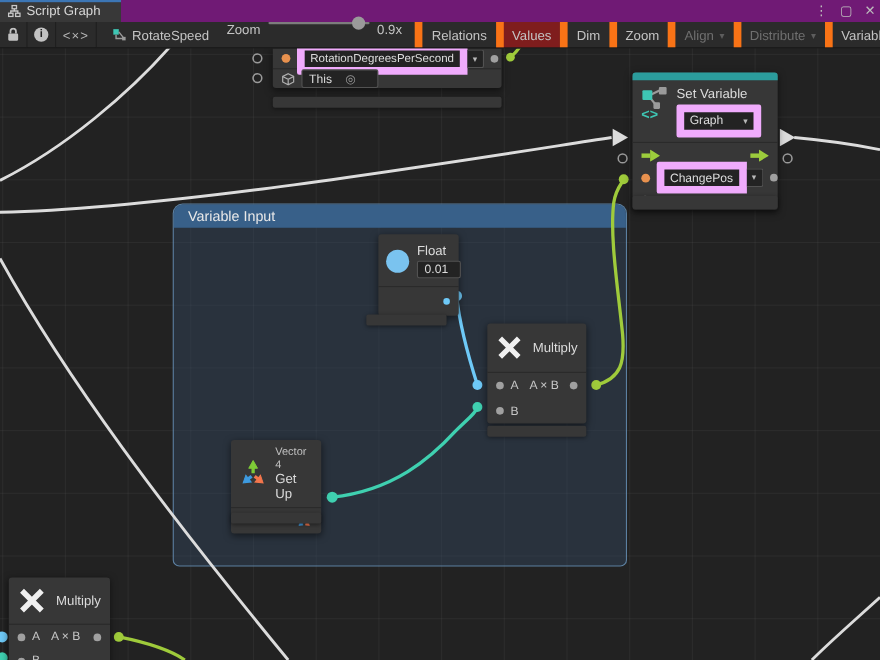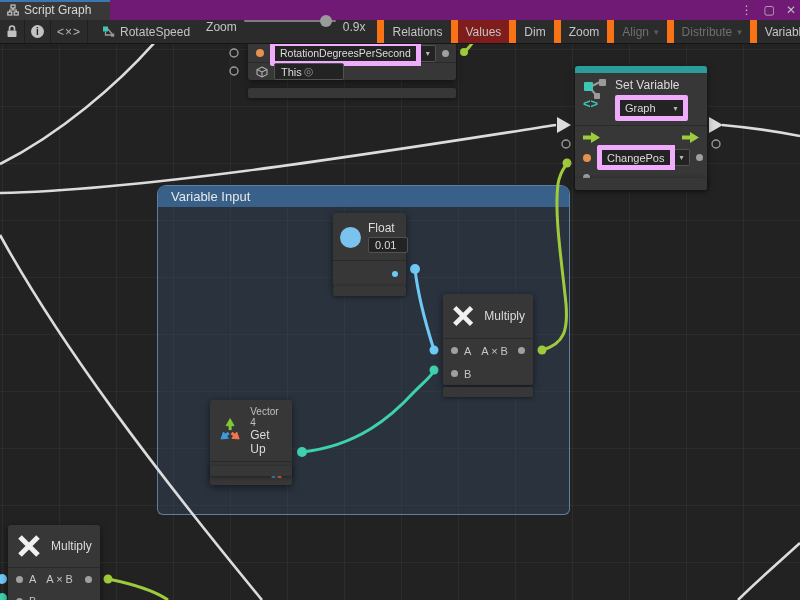--- a/index.html
+++ b/index.html
@@ -48,27 +48,27 @@
                 display:flex;align-items:center;padding-left:13px;font-size:13px;color:#e8e8e8;}
   
   .node{position:absolute;background:#373737;border-radius:3px;box-shadow:0 2px 7px rgba(0,0,0,0.5);
         color:#cfcfcf;box-sizing:border-box;}
   .footer{position:absolute;background:#373737;border-radius:2px;box-shadow:0 1px 4px rgba(0,0,0,0.45);}
   .nrow{display:flex;align-items:center;gap:6px;padding:0 8px;box-sizing:border-box;}
   .nbody{border-top:1px solid #2a2a2a;}
   .dot{width:7px;height:7px;border-radius:50%;background:#a0a0a0;flex:none;}
   .dot.orange{background:#e8914e;width:8px;height:8px;}
   .dot.blue{background:#6ec9f7;width:6px;height:6px;}
-  .dd{height:16px;background:#232323;border:5px solid #f0abfc;border-radius:2px;
+  .dd{height:16px;background:#232323;border:7px solid #f0abfc;border-radius:2px;
       display:flex;align-items:center;padding:0 5px;font-size:11px;color:#dcdcdc;white-space:nowrap;}
   .dd-btn{height:16px;width:14px;background:#232323;border:1px solid #525252;border-left:none;border-radius:0 2px 2px 0;
           display:flex;align-items:center;justify-content:center;font-size:8px;color:#b8b8b8;flex:none;}
   .dd.joined{border-radius:2px 0 0 2px;}
   .field{height:16px;background:#232323;border:1px solid #525252;border-radius:2px;
-         display:flex;align-items:center;gap:2px;padding:0 6px;font-size:11px;color:#dcdcdc;}
+         display:flex;align-items:center;gap:12px;padding:0 6px;font-size:11px;color:#dcdcdc;}
   .target-glyph{color:#9a9a9a;font-size:11px;}
   .ntitle{font-size:12px;color:#dcdcdc;}
   .small-lbl{font-size:11px;color:#c6c6c6;}
   .teal-bar{height:7px;background:#2b9c9c;border-radius:3px 3px 0 0;}
   .flow-arrow{flex:none;display:block;}
 </style>
 </head>
 <body>
 
 <div id="root">
@@ -243,21 +243,21 @@
             </span>
           <span class="dot"></span>
         </div>
         <div class="nrow" style="height:20px">
           <span class="dot"></span>
         </div>
       </div>
     </div>
     <div class="footer" style="left:575px;top:134px;width:132px;height:12px;"></div>
 
-    <div class="node" style="left:333px;top:169px;width:73px;">
+    <div class="node" style="left:344px;top:169px;width:73px;">
       <div style="display:flex;gap:7px;padding:8px 7px 7px 7px;align-items:center;">
         <span style="width:21px;height:21px;border-radius:50%;background:#7ac3ef;flex:none"></span>
         <div>
           <div class="ntitle">Float</div>
           <span class="field" style="width:26px;height:14px;margin-top:2px;gap:0">
             <span>0.01</span>
           </span>
         </div>
       </div>
       <div class="nrow nbody" style="height:27px;justify-content:flex-end">

